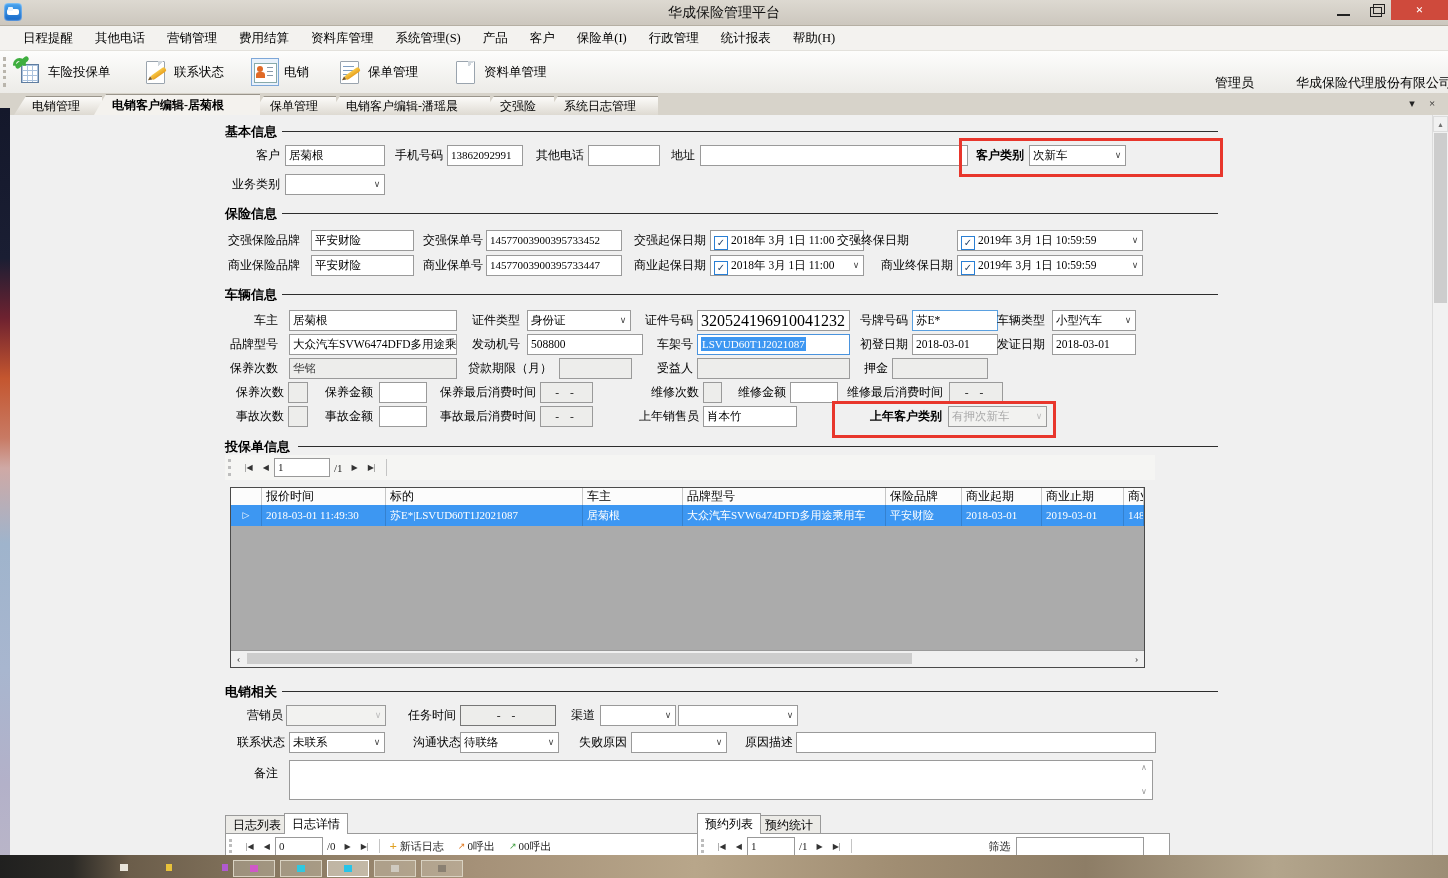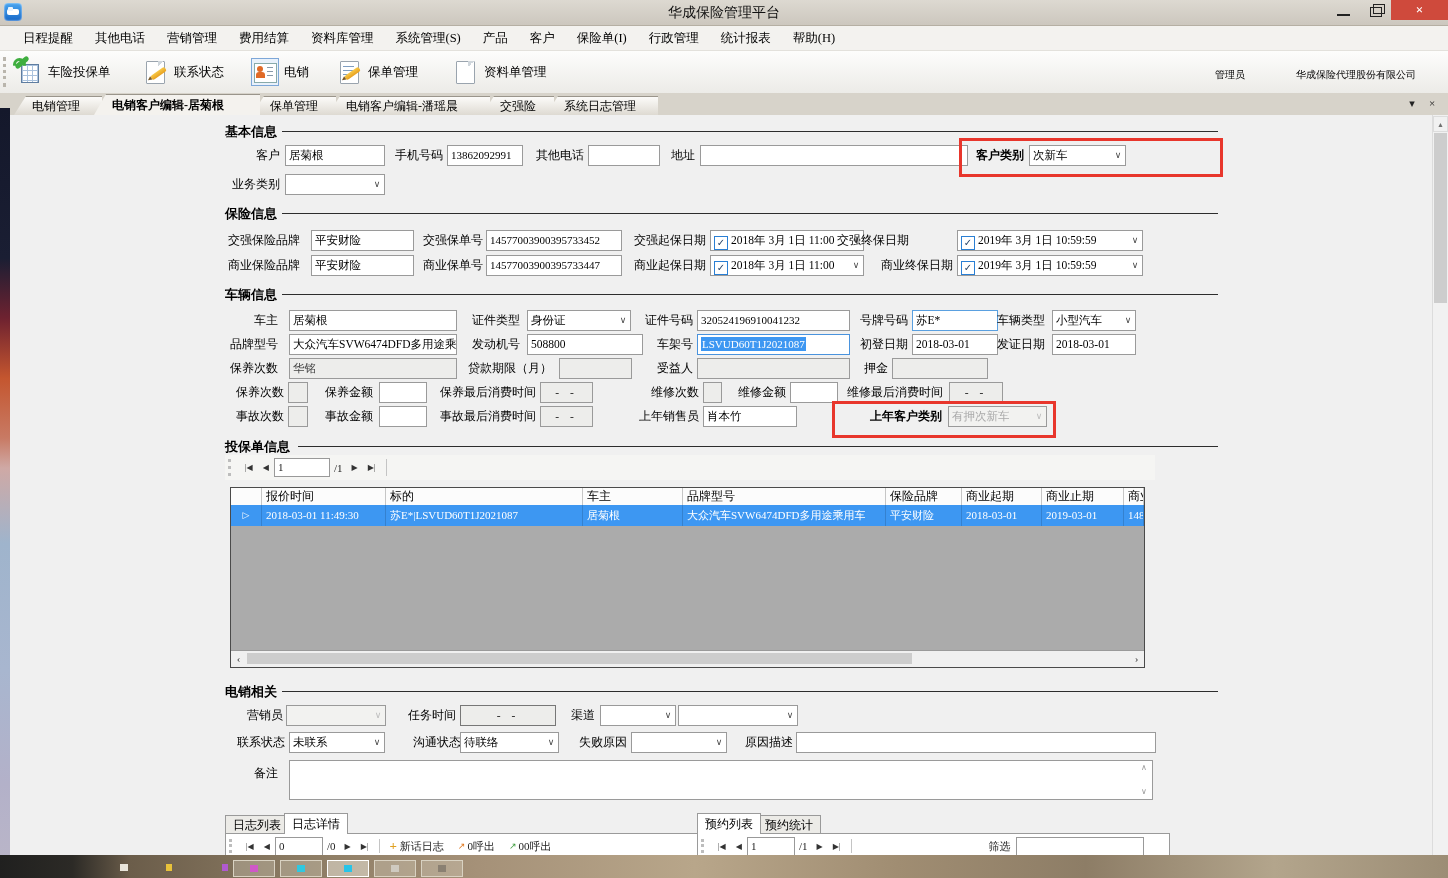--- a/index.html
+++ b/index.html
@@ -36,21 +36,21 @@
              background-image:repeating-linear-gradient(#aac2dd 0 1px,transparent 1px 5px),repeating-linear-gradient(90deg,#aac2dd 0 1px,transparent 1px 5px)}
   .ic .wrench{position:absolute;left:-2px;top:1px;width:16px;height:5px;background:#3fae3f;border-radius:3px;transform:rotate(-40deg)}
   .ic .wrench2{position:absolute;left:-3px;top:-1px;width:7px;height:7px;border:3px solid #3fae3f;border-radius:50%;clip-path:polygon(0 0,100% 0,100% 60%,0 60%)}
   .ic .pencil{position:absolute;left:8px;top:12px;width:17px;height:5px;background:linear-gradient(#f7c948,#e8a01e);border-radius:2px;transform:rotate(-35deg)}
   .ic .pencil:before{content:"";position:absolute;left:-4px;top:0;border-top:2.5px solid transparent;border-bottom:2.5px solid transparent;border-right:4px solid #7a5a28}
   .ic .card{position:absolute;left:2px;top:4px;width:21px;height:18px;background:#fff;border:1px solid #8aa}
   .ic .head{position:absolute;left:5px;top:7px;width:6px;height:6px;border-radius:50%;background:#e06a28}
   .ic .bodyp{position:absolute;left:4px;top:13px;width:9px;height:6px;border-radius:3px 3px 0 0;background:#e06a28}
   .ic .clines{position:absolute;left:15px;top:8px;width:6px;height:10px;background:repeating-linear-gradient(#8899aa 0 1px,transparent 1px 4px)}
   .ic.sel{outline:1px solid #7da7d8;background:#e9f1fb}
-  .tb-right{position:absolute;top:17px;font-size:10px;white-space:nowrap}
+  .tb-right{position:absolute;top:23px;font-size:13px;white-space:nowrap}
   .tabstrip{position:absolute;left:0;top:93px;width:1448px;height:22px;background:#d7d3ca}
   .tab{position:absolute;top:3px;height:19px;line-height:19px;font-size:12px;padding:0 12px 0 18px;
        background:linear-gradient(#fcfbf9,#dedad2);clip-path:polygon(12px 0,100% 0,100% 100%,0 100%);
        border-top:1px solid #9a958b;white-space:nowrap;box-sizing:border-box}
   .tab.active{top:1px;height:21px;line-height:21px;background:#f4f2ee;font-weight:bold;z-index:3}
   .tabctl{position:absolute;top:4px;font-size:11px;color:#222;width:16px;text-align:center}
   
   .wallpaper{position:absolute;left:0;top:108px;width:10px;height:750px;
      background:linear-gradient(#14182b 0%,#1a1e33 20%,#6e2230 28%,#c4562f 36%,#c87a64 44%,#cfa9a5 48%,#9fb4cc 58%,#a8b6cf 75%,#b3b1c9 90%,#b9b5c8 100%)}
   .client{position:absolute;left:10px;top:115px;width:1422px;height:740px;background:#f0f0f0;overflow:hidden}
@@ -239,21 +239,21 @@
     <div class="lb" style="left:867px;top:140px;width:76px">商业终保日期</div>
     <div class="in dd picker" style="left:947px;top:140px;width:186px"><span class="chkbox">✓</span><span>2019年 3月 1日 10:59:59</span><span class="ar" style="background:#fff">∨</span></div>
 
     <div class="sect" style="left:215px;top:171px">车辆信息</div>
     <div class="sline" style="left:272px;top:179px;width:936px"></div>
     <div class="lb" style="left:215px;top:195px;width:53px">车主</div>
     <div class="in" style="left:279px;top:195px;width:168px">居菊根</div>
     <div class="lb" style="left:453px;top:195px;width:57px">证件类型</div>
     <div class="in dd" style="left:517px;top:195px;width:104px"><span>身份证</span><span class="ar">∨</span></div>
     <div class="lb" style="left:624px;top:195px;width:59px">证件号码</div>
-    <div class="in" style="left:687px;top:195px;width:153px;font-size:11px">320524196910041232</div>
+    <div class="in" style="left:687px;top:195px;width:153px;font-size:16px">320524196910041232</div>
     <div class="lb" style="left:850px;top:195px;width:48px">号牌号码</div>
     <div class="in focus" style="left:902px;top:195px;width:86px">苏E*</div>
     <div class="lb" style="left:987px;top:195px;width:48px">车辆类型</div>
     <div class="in dd" style="left:1042px;top:195px;width:84px"><span>小型汽车</span><span class="ar">∨</span></div>
 
     <div class="lb" style="left:215px;top:219px;width:53px">品牌型号</div>
     <div class="in" style="left:279px;top:219px;width:168px">大众汽车SVW6474DFD多用途乘用车</div>
     <div class="lb" style="left:453px;top:219px;width:57px">发动机号</div>
     <div class="in" style="left:517px;top:219px;width:116px">508800</div>
     <div class="lb" style="left:624px;top:219px;width:59px">车架号</div>

